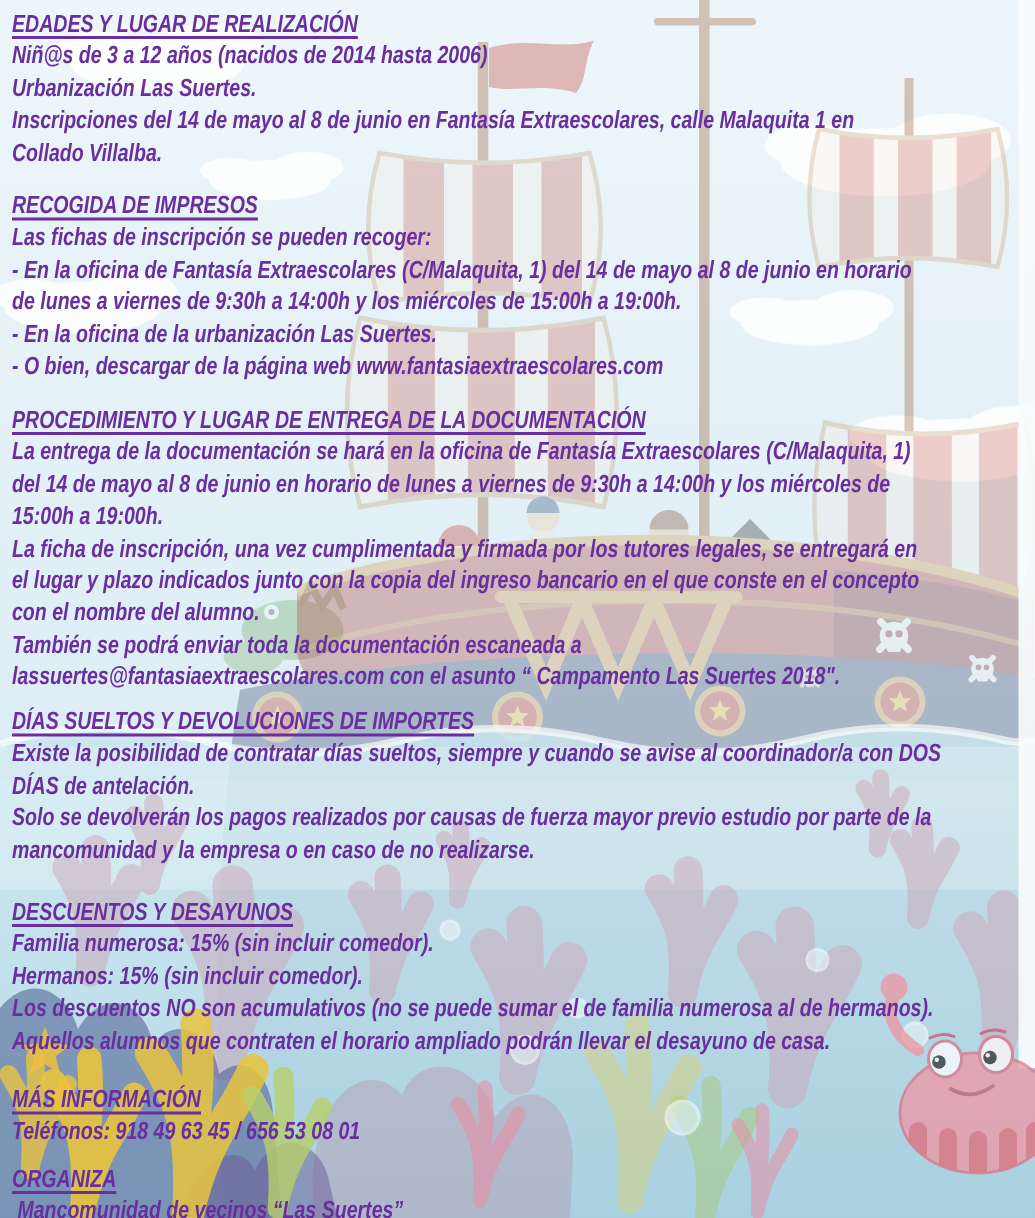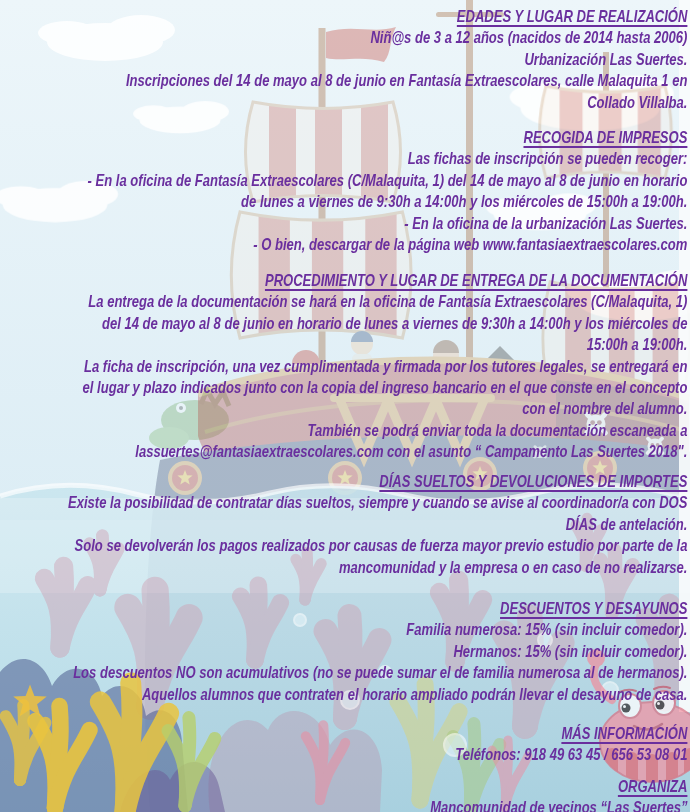--- a/index.html
+++ b/index.html
@@ -6,21 +6,21 @@
   .page{
     position:relative;
     width:690px;height:812px;
     overflow:hidden;
     font-family:"Liberation Sans","DejaVu Sans",sans-serif;
   }
   .bg{position:absolute;left:0;top:0;width:690px;height:812px;}
   .content{
     position:absolute;left:0;top:0;width:690px;height:812px;
     color:#6a2f9e;
-    font-style:italic;font-weight:bold;font-size:16.5px;text-align:right;
+    font-style:italic;font-weight:bold;font-size:16.5px;
   }
   .sec{
     position:absolute;left:8px;width:860px;
     transform:scaleX(0.79);transform-origin:0 0;
     line-height:21.4px;
   }
   .heading{
     text-decoration:underline;
     text-underline-offset:3px;
     text-decoration-thickness:1.5px;

